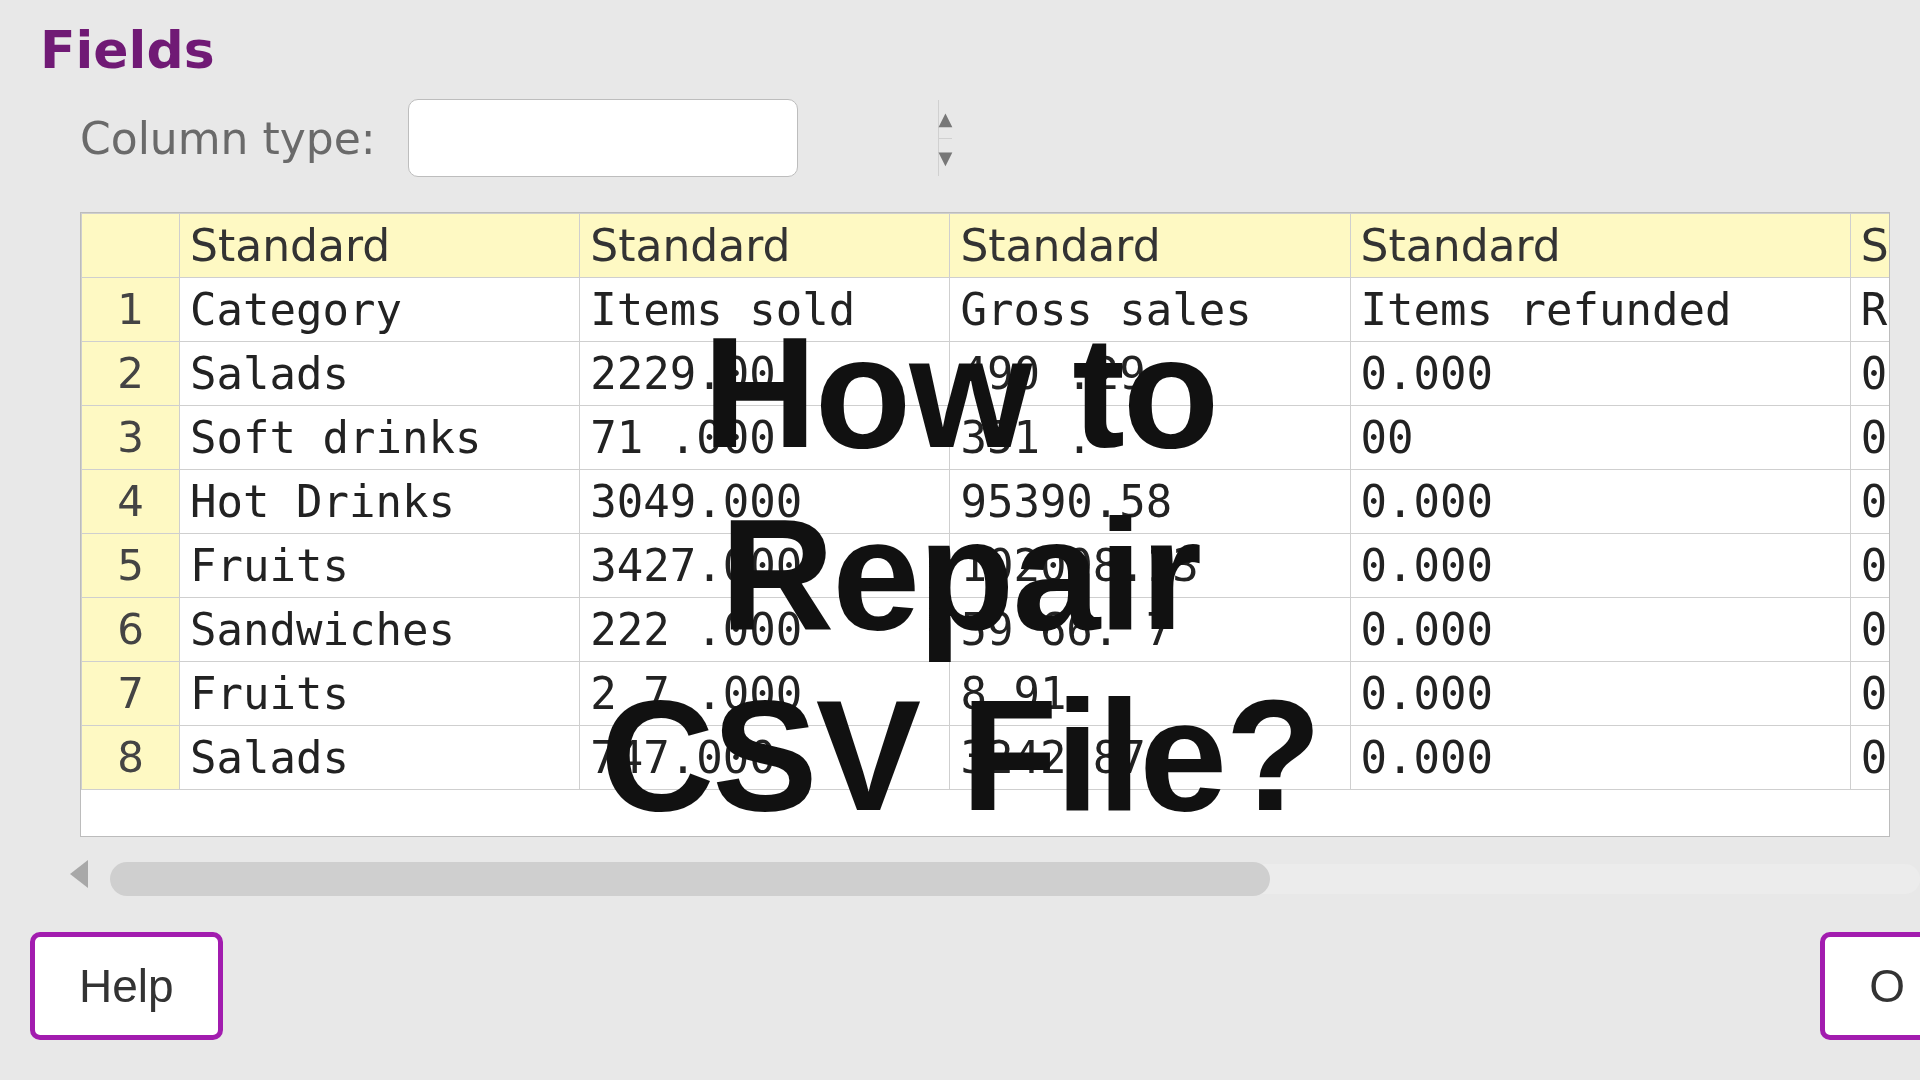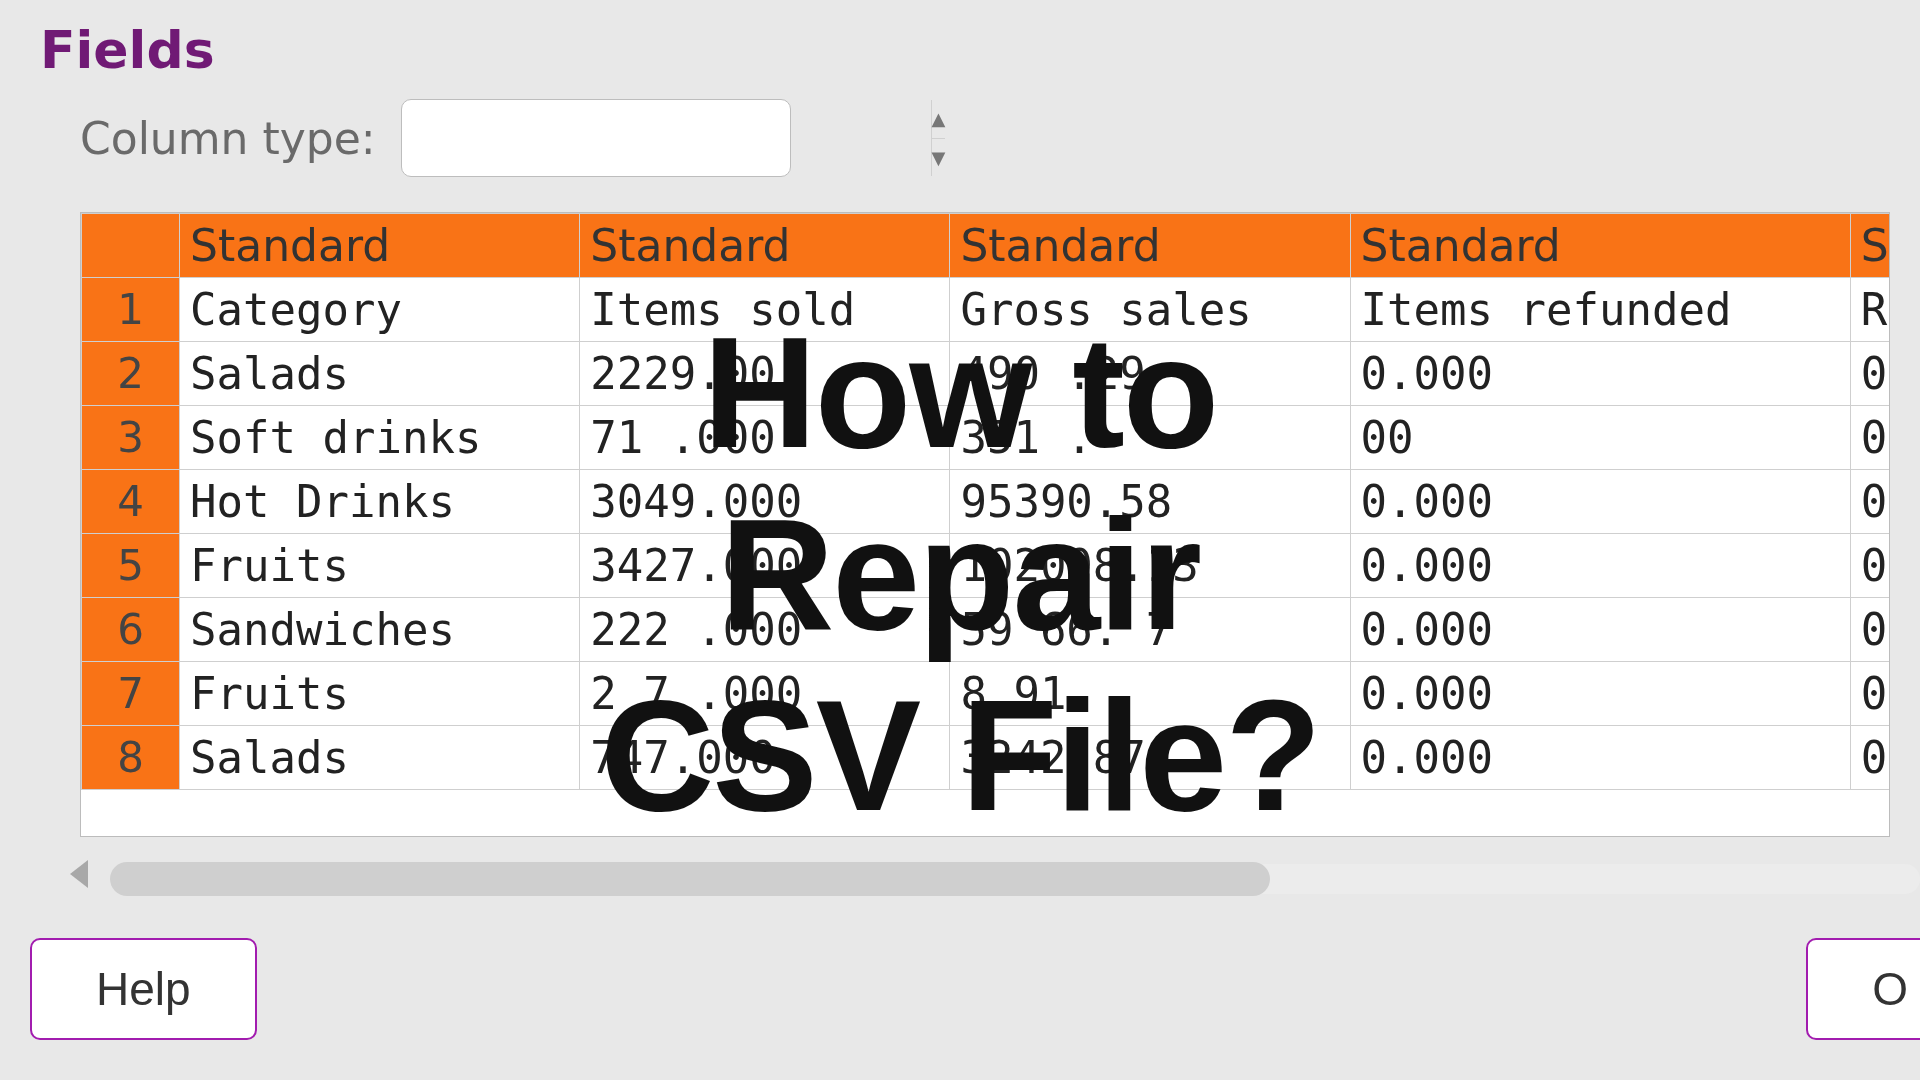--- a/index.html
+++ b/index.html
@@ -17,21 +17,21 @@
   .section-title {
     font-size: 52px;
     font-weight: 700;
     color: #701a75;
     margin-bottom: 19px;
     margin-left: 10px;
   }
   .row-ct {
     display: flex;
     align-items: center;
-    gap: 25px;
+    gap: 32px;
     margin-left: 50px;
     margin-bottom: 35px;
   }
   .ct-label {
     font-size: 44px;
     color: #6a6a6a;
   }
   .spin-wrap {
     display: flex;
     align-items: stretch;
@@ -81,21 +81,21 @@
     width: 2050px;
   }
   th, td {
     border: 1px solid #cfcfcf;
     text-align: left;
     vertical-align: middle;
     white-space: nowrap;
     overflow: hidden;
   }
   th {
-    background: #f97316;
+    background: #fef9c3;
     font-weight: 400;
     font-family: "DejaVu Sans", sans-serif;
     font-size: 44px;
     color: #333;
     padding: 4px 10px;
     height: 64px;
   }
   th.corner { width: 98px; }
   th.rownum {
     width: 98px;
@@ -154,25 +154,25 @@
   .dialog-buttons {
     position: absolute;
     left: 30px; right: 0;
     bottom: 40px;
     display: flex;
     justify-content: space-between;
     align-items: center;
   }
   .btn {
     background: #fff;
-    border: 2px solid #a21caf;
+    border: 5px solid #a21caf;
     border-radius: 10px;
     font-size: 46px;
     color: #333;
-    padding: 22px 64px;
+    padding: 22px 44px;
     cursor: pointer;
   }
   .btn.ok {
     border-radius: 10px 0 0 10px;
     padding-right: 30px;
     margin-right: -20px;
   }
 
   .overlay-text {
     position: absolute;

